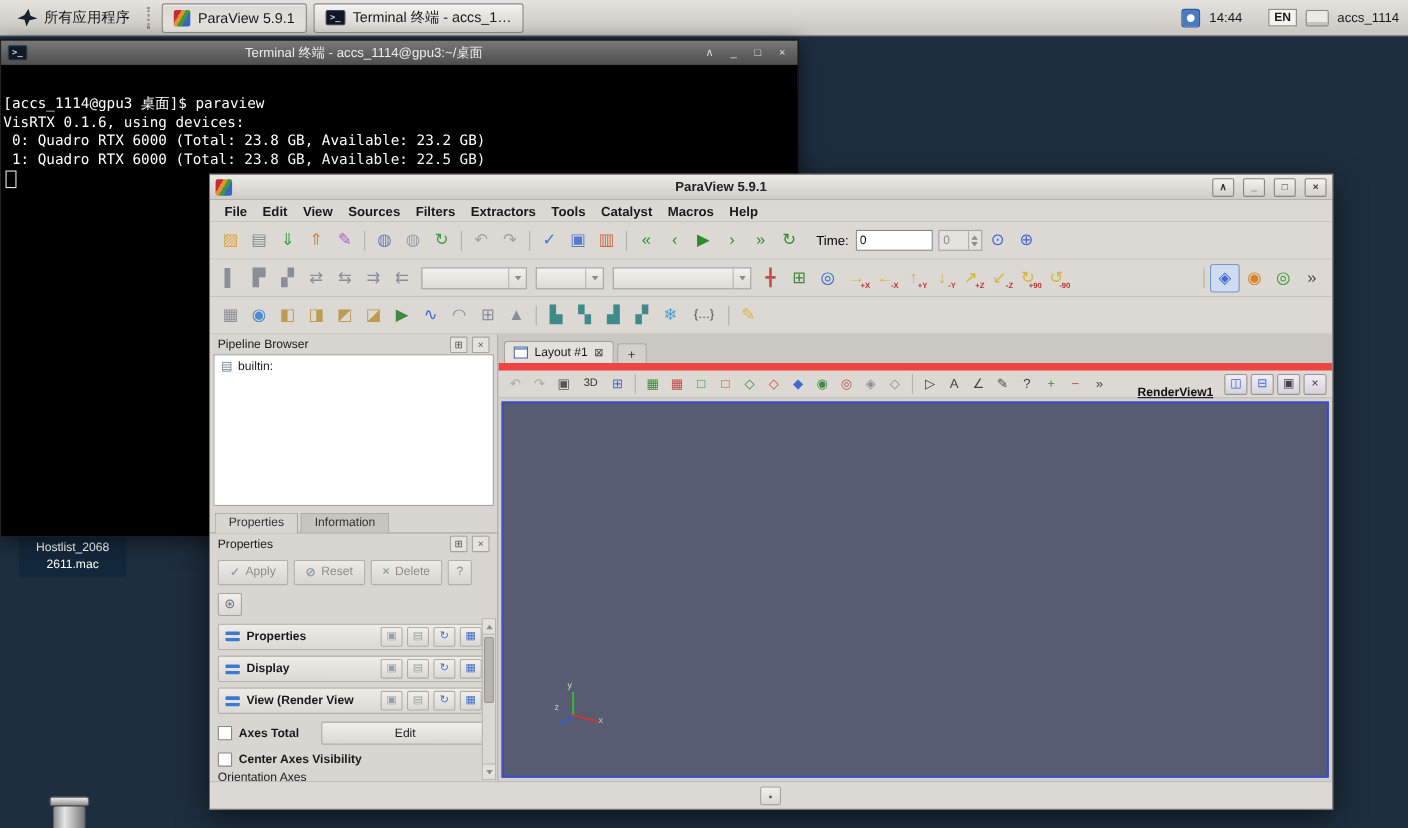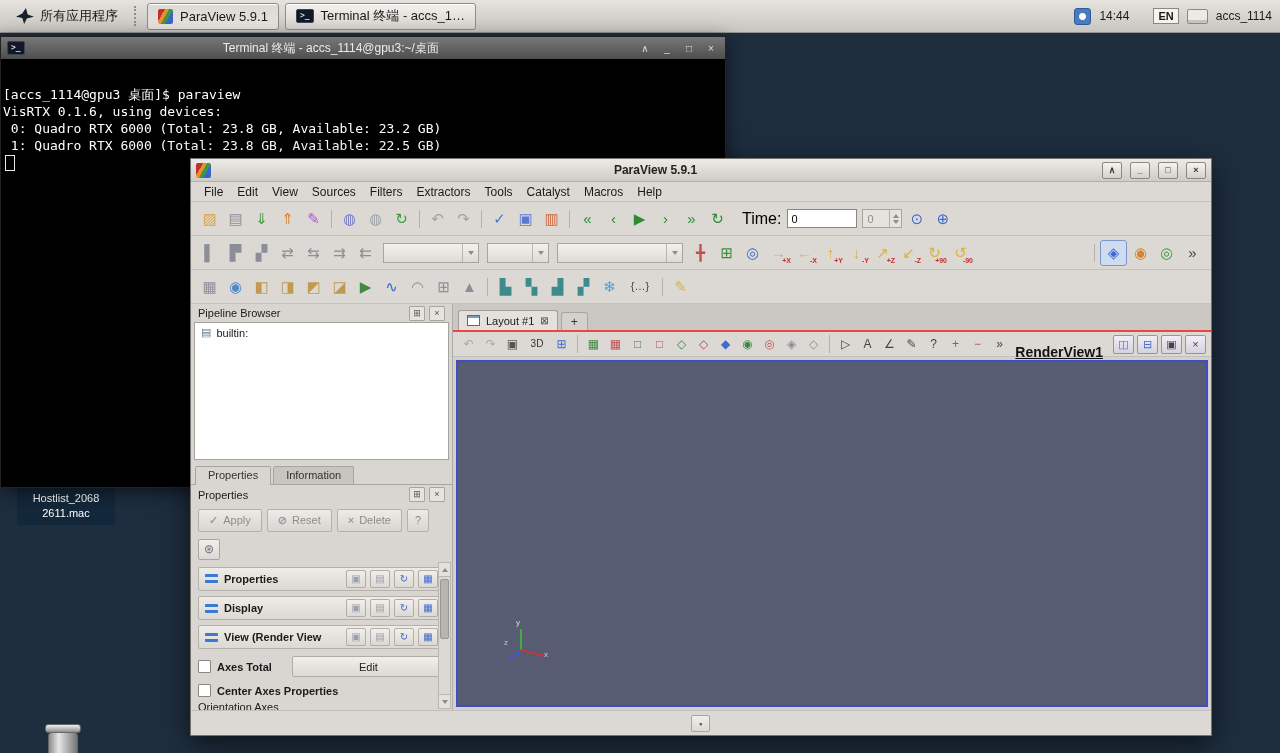--- a/index.html
+++ b/index.html
@@ -48,36 +48,36 @@
 
   
   .pv-win{position:absolute;left:190px;top:158px;width:1022px;height:578px;background:#d9d6d2;
     border:1px solid #76726d;box-shadow:0 8px 28px rgba(0,0,0,.6);display:flex;flex-direction:column;box-sizing:border-box;}
   .pv-title{height:22px;background:linear-gradient(#eeebe7,#cfcbc7);border-bottom:1px solid #b2aeaa;
     display:flex;align-items:center;padding:0 5px;gap:6px;font-size:12px;font-weight:bold;color:#222;}
   .pv-title .tt{flex:1;text-align:center;}
   .wctl{width:18px;height:15px;border:1px solid #8a8680;border-radius:2px;background:linear-gradient(#f6f3ef,#d4d0cc);
     display:flex;align-items:center;justify-content:center;font-size:9px;color:#333;margin-left:2px;}
   .pv-menubar{height:19px;display:flex;align-items:center;padding:0 6px;background:#dcd9d5;border-bottom:1px solid #c6c2be;font-size:12px;color:#1a1a1a;}
-  .pv-menubar .menu-item{padding:0 7px;}
+  .pv-menubar .menu-item{padding:0 7px;font-weight:bold;}
   .pv-toolbar{height:33px;display:flex;align-items:center;padding:0 6px;background:#dcd9d5;border-bottom:1px solid #c6c2be;gap:2px;}
   .iconrow{display:flex;align-items:center;gap:1px;}
   .tbtn{position:relative;width:25px;height:24px;display:flex;align-items:center;justify-content:center;font-size:15px;border-radius:3px;}
   .tbtn .g{font-weight:normal;font-style:normal;line-height:1;}
   .tbtn .sub{position:absolute;right:0;bottom:1px;font-style:normal;font-size:7px;font-weight:bold;color:#c03030;line-height:1;}
   .tbtn.wide{width:34px;font-size:11px;font-weight:bold;}
   .tbtn.on{border:1px solid #7a96c8;background:#cfdcf0;}
   .tbtn.dis{opacity:.38;}
   .tsep{width:1px;height:18px;background:#b4b0ac;margin:0 4px;}
   .small .tbtn{width:21px;height:19px;font-size:12px;}
   .small .tbtn.wide{width:26px;font-size:10px;}
   .mini .tbtn{width:18px;height:16px;font-size:10px;border:1px solid #b0aca8;border-radius:2px;background:linear-gradient(#f2efeb,#dcd8d4);margin-left:3px;}
   .panelbtns .tbtn{width:14px;height:13px;font-size:9px;border:1px solid #a8a4a0;background:#e6e3df;margin-left:3px;border-radius:1px;}
   .winctls .tbtn{width:19px;height:17px;font-size:11px;border:1px solid #9a968f;background:linear-gradient(#f0edf6,#d6d3dc);margin-left:2px;border-radius:2px;}
-  .time-label{font-size:16px;margin:0 4px 0 10px;}
+  .time-label{font-size:12px;margin:0 4px 0 10px;}
   .time-input{width:62px;height:17px;border:1px solid #8a8680;font-size:11px;padding:0 3px;background:#fff;font-family:"Liberation Sans",sans-serif;}
   .spin{display:flex;align-items:center;width:40px;height:19px;border:1px solid #a8a4a0;background:#e6e3df;color:#8f8b86;font-size:11px;margin-left:3px;box-sizing:border-box;}
   .spin .sval{flex:1;padding-left:4px;}
   .spin .sarr{width:11px;height:100%;border-left:1px solid #b4b0ac;display:flex;flex-direction:column;align-items:center;justify-content:center;gap:2px;}
   .tri-up{width:0;height:0;border-left:3px solid transparent;border-right:3px solid transparent;border-bottom:4px solid #8f8b86;}
   .tri-dn{width:0;height:0;border-left:3px solid transparent;border-right:3px solid transparent;border-top:4px solid #8f8b86;}
   .combo{height:20px;border:1px solid #a8a4a0;background:linear-gradient(#f4f1ed,#dedad6);display:flex;align-items:center;margin:0 3px;box-sizing:border-box;}
   .combo .carr{margin-left:auto;width:15px;height:100%;border-left:1px solid #b8b4b0;display:flex;align-items:center;justify-content:center;}
   .c1{width:96px;} .c2{width:62px;} .c3{width:126px;}
   .push-right{margin-left:auto;}
@@ -111,29 +111,29 @@
   .edit-btn{flex:1;height:19px;border:1px solid #b0aca8;border-radius:2px;background:linear-gradient(#f2efeb,#dcd8d4);
     display:flex;align-items:center;justify-content:center;font-weight:normal;font-size:11px;color:#222;margin-left:14px;}
   .clipped{height:9px;overflow:hidden;padding:4px 7px 0;font-size:11px;font-weight:normal;color:#1a1a1a;}
   .vscroll{position:absolute;right:1px;top:258px;bottom:1px;width:13px;display:flex;flex-direction:column;background:#dcd8d4;border:1px solid #bab6b2;box-sizing:border-box;}
   .sb-btn{height:13px;display:flex;align-items:center;justify-content:center;background:#e4e1dd;border-bottom:1px solid #bab6b2;}
   .sb-btn.bot{border-top:1px solid #bab6b2;border-bottom:none;}
   .sb-track{flex:1;position:relative;}
   .sb-thumb{position:absolute;left:1px;right:1px;top:2px;height:58px;background:#b8b4b0;border:1px solid #9a968f;border-radius:2px;}
 
   .right-dock{flex:1;display:flex;flex-direction:column;min-width:0;background:#d4d1cd;}
-  .layout-tabbar{height:24px;display:flex;align-items:flex-end;padding:2px 5px 0;background:#cbc8c4;border-bottom:2px solid #ef4444;}
+  .layout-tabbar{height:24px;display:flex;align-items:flex-end;padding:2px 5px 0;background:#cbc8c4;border-bottom:7px solid #ef4444;}
   .ltab{display:flex;align-items:center;gap:6px;height:19px;padding:0 8px;font-size:11px;background:#e4e1dd;
     border:1px solid #a29e9a;border-bottom:none;border-radius:3px 3px 0 0;color:#1a1a1a;}
   .ltab-icon{width:11px;height:9px;border:1px solid #4a6aa0;background:#fff;box-shadow:inset 0 2px 0 #7a9ac8;}
   .ltab-x{font-size:10px;color:#444;}
   .plus-tab{height:17px;margin-left:3px;padding:0 9px;display:flex;align-items:center;font-size:12px;background:#d4d1cd;
     border:1px solid #a8a4a0;border-bottom:none;border-radius:3px 3px 0 0;color:#333;}
   .view-toolbar{height:24px;display:flex;align-items:center;padding:0 5px;background:#dcd9d5;border-bottom:1px solid #c2beba;}
-  .rv-label{font-size:14px;font-weight:bold;text-decoration:underline;color:#111;margin:16px 8px 0 auto;}
+  .rv-label{font-size:11px;font-weight:bold;text-decoration:underline;color:#111;margin:16px 8px 0 auto;}
   .render-wrap{flex:1;padding:3px;min-height:0;}
   .render-area{position:relative;width:100%;height:100%;box-sizing:border-box;border:2px solid #3d4ec4;background:#575c73;}
   .axes-triad{position:absolute;left:44px;bottom:42px;width:40px;height:40px;}
   .ax{position:absolute;left:18px;bottom:12px;transform-origin:left bottom;}
   .ax-y{width:2px;height:22px;background:#3fae3f;left:18px;bottom:12px;}
   .ax-x{width:24px;height:2px;background:#c03a3a;transform:rotate(14deg);}
   .ax-z{width:13px;height:2px;background:#3a5ac8;transform:rotate(150deg);}
   .ax-lab{position:absolute;font-size:8px;color:#ddd;}
   .lab-y{left:14px;bottom:36px;color:#bfe8bf;}
   .lab-x{left:42px;bottom:4px;color:#e8bfbf;}
@@ -567,21 +567,21 @@
               </span>
             </span>
         </div>
         <div class="chk-row">
           <span class="cb"></span>
           <span>Axes Total</span>
           <span class="edit-btn">Edit</span>
         </div>
         <div class="chk-row">
           <span class="cb"></span>
-          <span>Center Axes Properties</span>
+          <span>Center Axes Visibility</span>
         </div>
         <div class="clipped">Orientation Axes</div>
         <div class="vscroll">
           <span class="sb-btn">
               <i class="tri-up"></i>
             </span>
           <span class="sb-track">
               <span class="sb-thumb"></span>
             </span>
           <span class="sb-btn bot">

